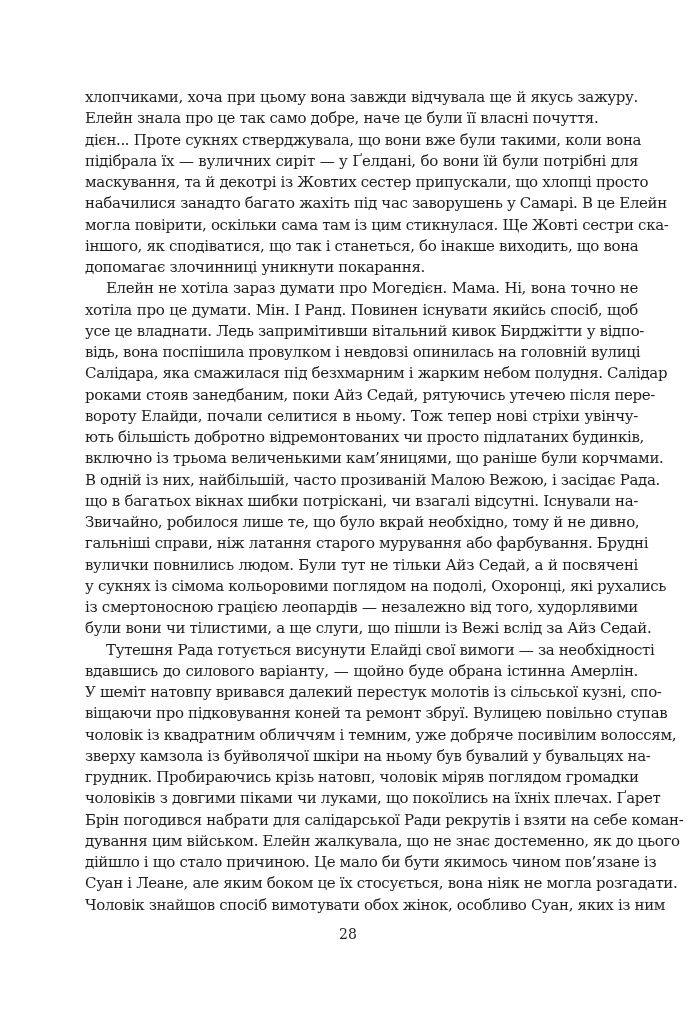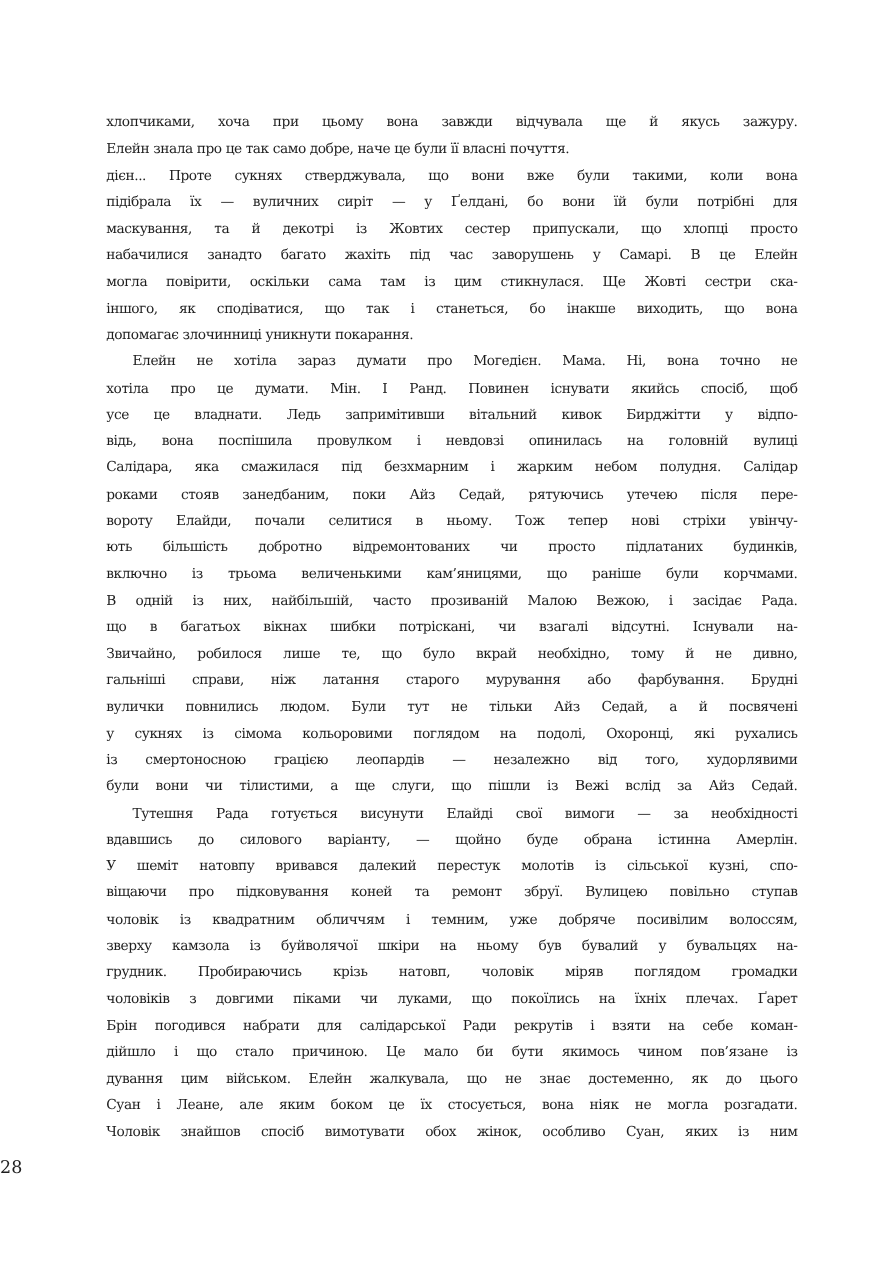--- a/index.html
+++ b/index.html
@@ -1,30 +1,30 @@
 <!DOCTYPE html>
 <html><head>
 <meta charset="utf-8">
 <style>
   html, body { margin: 0; padding: 0; background: #ffffff; }
   body { width: 696px; height: 1024px; position: relative; overflow: hidden; }
   .page {
     position: absolute; left: 85px; top: 87px; width: 553px;
     font-family: "DejaVu Serif", "Liberation Serif", serif;
-    font-size: 11px; line-height: 21.25px; color: #1e1e1e;
+    font-size: 15px; line-height: 21.25px; color: #1e1e1e;
   }
   .line {
     display: block; height: 21.25px; white-space: nowrap;
     text-align: justify; text-align-last: justify;
     letter-spacing: -0.35px;
   }
   .line.last { text-align-last: left; }
   .line.indent { padding-left: 21px; }
   .pagenum {
-    position: absolute; left: 0; width: 696px; top: 926px; 
+    position: absolute; left: 0; width: 696px; top: 926px; text-align: center;
     font-family: "DejaVu Serif", "Liberation Serif", serif; font-size: 14px; color: #1e1e1e;
   }
 </style>
 </head>
 <body>
 
 <div class="page" id="body">
     <span class="line">хлопчиками, хоча при цьому вона завжди відчувала ще й якусь зажуру.</span>
     <span class="line last">Елейн знала про це так само добре, наче це були її власні почуття.</span>
     <span class="line">дієн... Проте сукнях стверджувала, що вони вже були такими, коли вона</span>
@@ -53,18 +53,18 @@
     <span class="line">були вони чи тілистими, а ще слуги, що пішли із Вежі вслід за Айз Седай.</span>
     <span class="line indent">Тутешня Рада готується висунути Елайді свої вимоги — за необхідності</span>
     <span class="line">вдавшись до силового варіанту, — щойно буде обрана істинна Амерлін.</span>
     <span class="line">У шеміт натовпу вривався далекий перестук молотів із сільської кузні, спо-</span>
     <span class="line">віщаючи про підковування коней та ремонт збруї. Вулицею повільно ступав</span>
     <span class="line">чоловік із квадратним обличчям і темним, уже добряче посивілим волоссям,</span>
     <span class="line">зверху камзола із буйволячої шкіри на ньому був бувалий у бувальцях на-</span>
     <span class="line">грудник. Пробираючись крізь натовп, чоловік міряв поглядом громадки</span>
     <span class="line">чоловіків з довгими піками чи луками, що покоїлись на їхніх плечах. Ґарет</span>
     <span class="line">Брін погодився набрати для салідарської Ради рекрутів і взяти на себе коман-</span>
+    <span class="line">дування цим військом. Елейн жалкувала, що не знає достеменно, як до цього</span>
     <span class="line">дійшло і що стало причиною. Це мало би бути якимось чином пов’язане із</span>
-    <span class="line">дування цим військом. Елейн жалкувала, що не знає достеменно, як до цього</span>
     <span class="line">Суан і Леане, але яким боком це їх стосується, вона ніяк не могла розгадати.</span>
     <span class="line">Чоловік знайшов спосіб вимотувати обох жінок, особливо Суан, яких із ним</span>
   </div>
 <div class="pagenum">28</div>
 
 </body></html>

